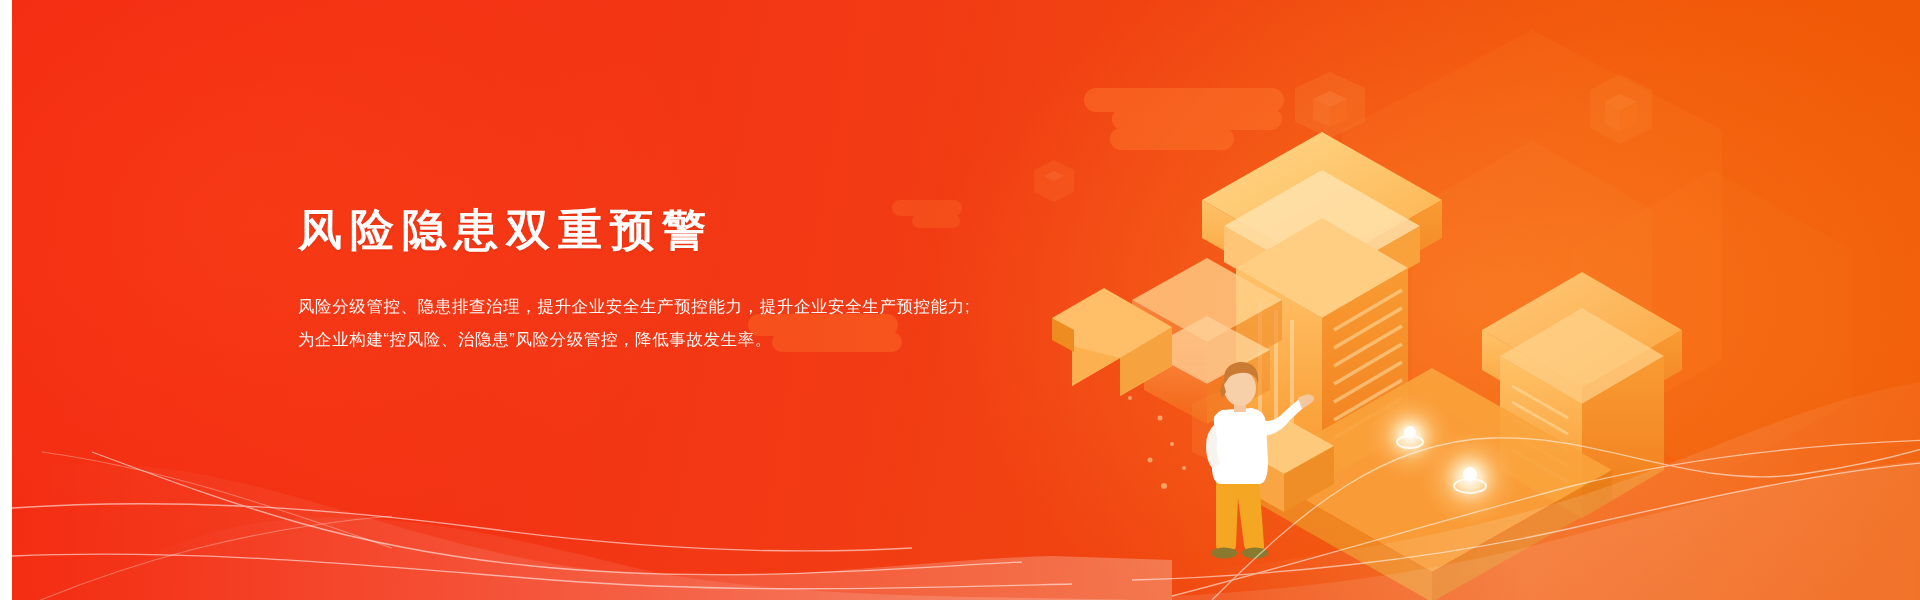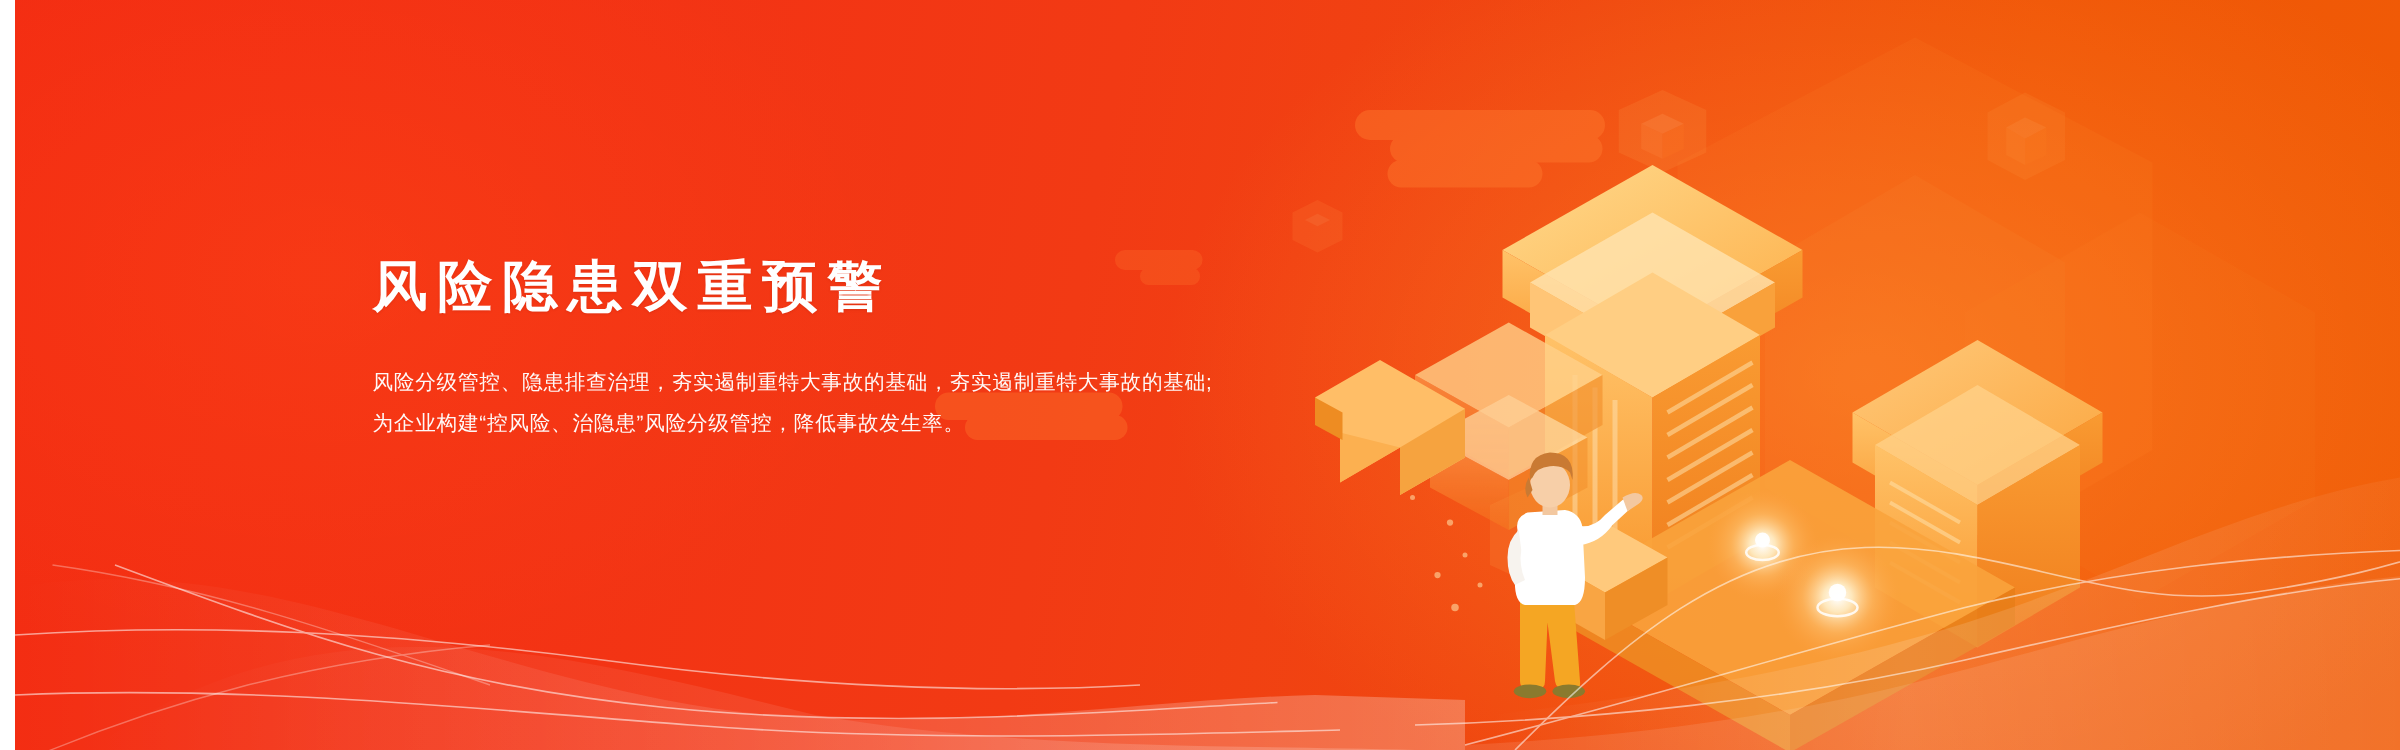--- a/index.html
+++ b/index.html
@@ -315,18 +315,18 @@
       <g fill="none" stroke="#FFFFFF" stroke-width="1.1" opacity=".30">
         <path d="M30 452 C160 470 270 510 380 548"></path>
         <path d="M0 612 C120 560 240 528 380 516"></path>
       </g>
     </svg>
   </div>
 
   <div id="copy">
     <h1 id="title">风险隐患双重预警</h1>
     <div id="sub">
-      <p class="subline">风险分级管控、隐患排查治理，夯实遏制重特大事故的基础，夯实遏制重特大事故的基础;</p>
+      <p class="subline">风险分级管控、隐患排查治理，提升企业安全生产预控能力，提升企业安全生产预控能力;</p>
       <p class="subline">为企业构建“控风险、治隐患”风险分级管控，降低事故发生率。</p>
     </div>
   </div>
 
 </div>
 
 </body></html>

